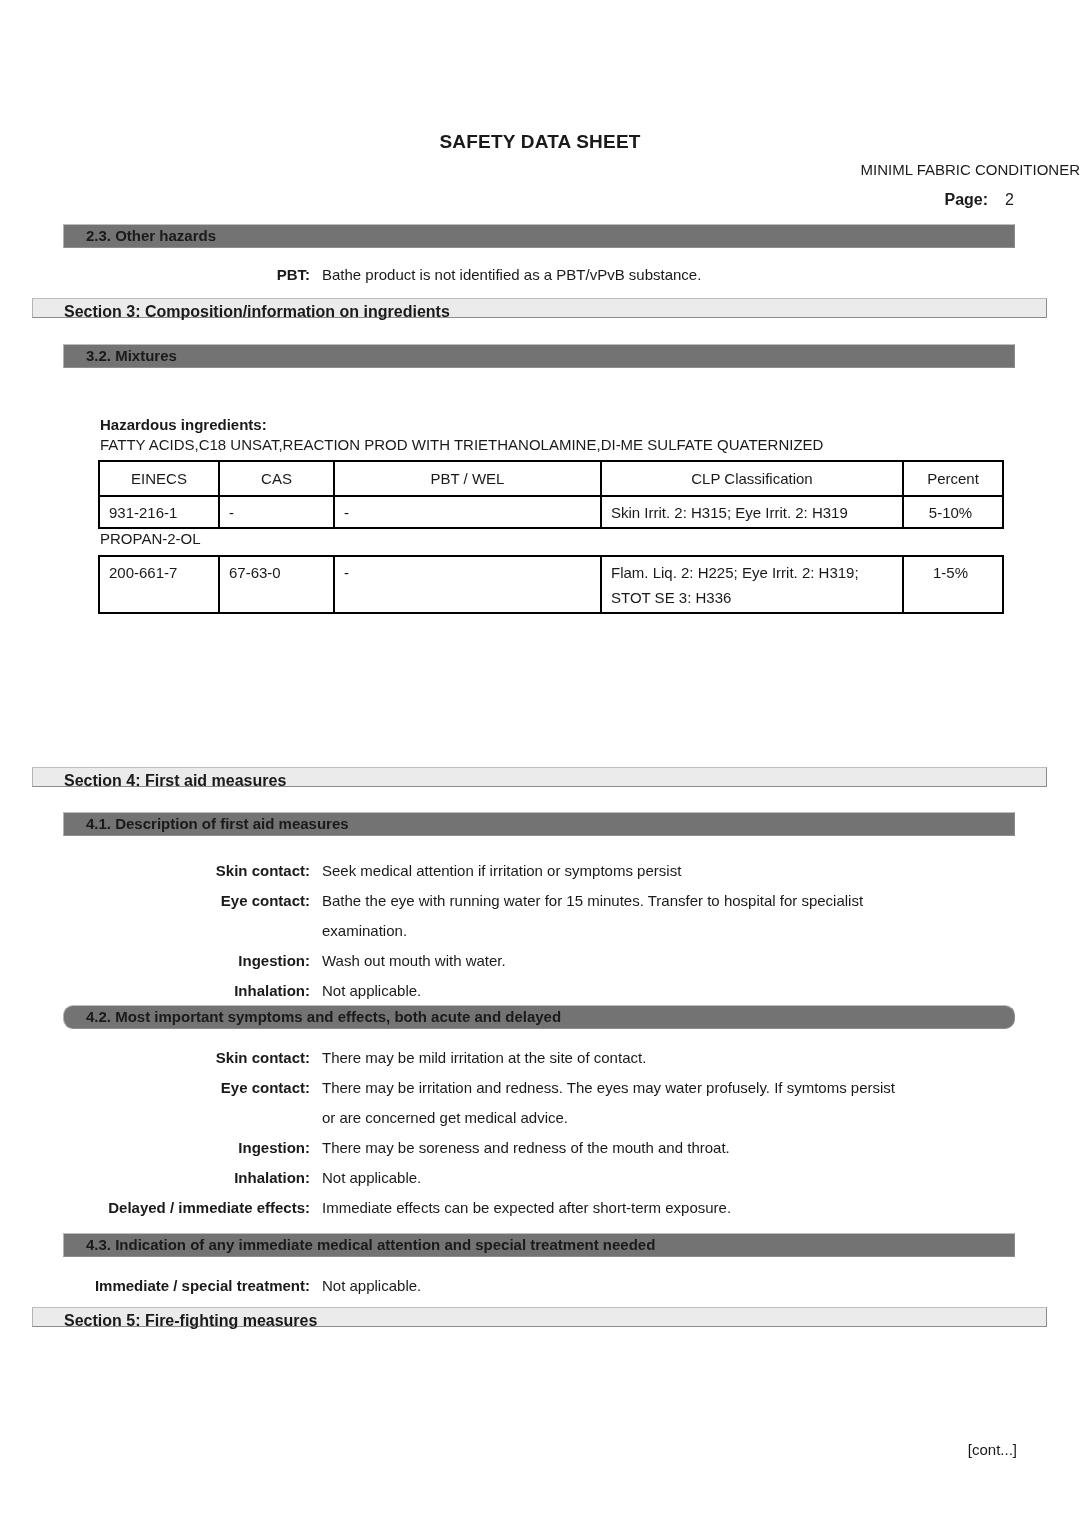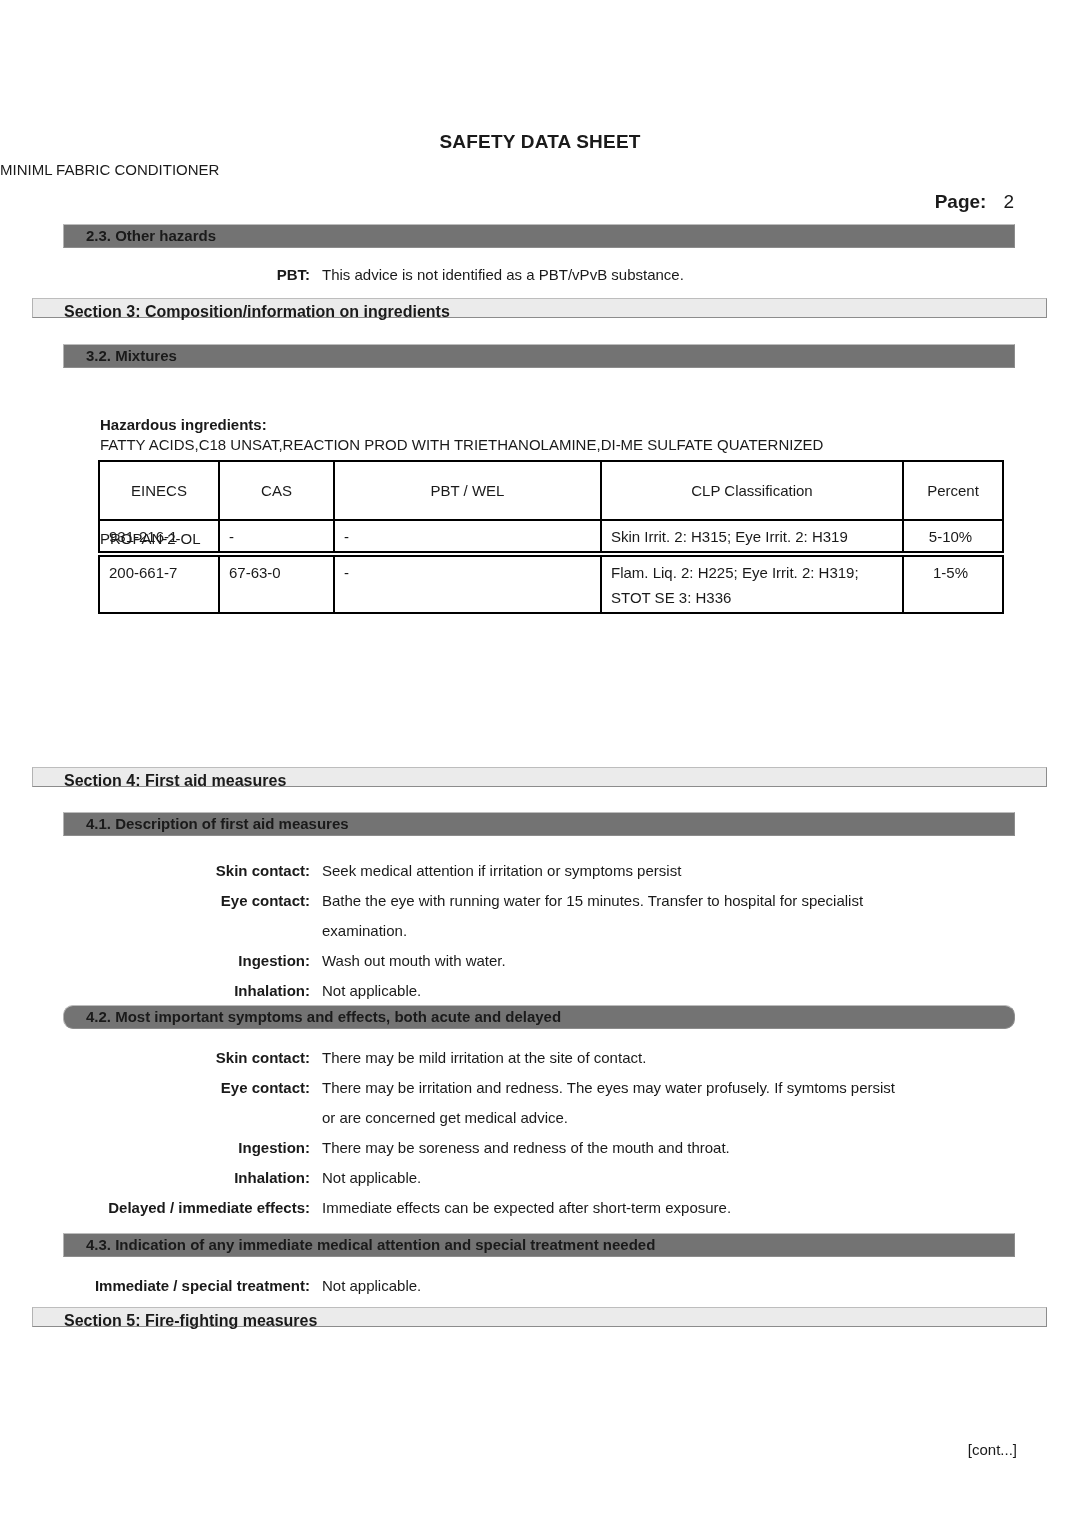--- a/index.html
+++ b/index.html
@@ -14,27 +14,27 @@
   }
   .doc-title {
     position: absolute;
     top: 131px; left: 0; width: 1080px;
     text-align: center;
     font-size: 19px; font-weight: 700; letter-spacing: 0.2px;
   }
   .doc-subtitle {
     position: absolute;
     top: 161px; left: 0; width: 1080px;
-    text-align: left;
+    text-align: right;
     font-size: 15px;
   }
   .page-line {
     position: absolute;
     top: 191px; right: 66px;
-    font-size: 19px;
+    font-size: 16px;
   }
   .page-line .plabel { font-weight: 700; margin-right: 17px; }
   .secbar {
     position: absolute;
     left: 32px; width: 1015px; height: 20px;
     box-sizing: border-box;
     background: #ebebeb;
     border: 1px solid #9a9a9a;
     border-color: #bdbdbd #8c8c8c #8c8c8c #b3b3b3;
     font-size: 16px; font-weight: 700;
@@ -72,21 +72,21 @@
     font-size: 15px;
   }
   .ingtable th, .ingtable td {
     border: 2px solid #000;
     overflow: hidden;
   }
   .ingtable th {
     font-weight: 400;
     text-align: center;
     height: 25px;
-    padding: 16px 4px;
+    padding: 4px 4px;
   }
   .ingtable td {
     vertical-align: top;
     text-align: left;
     padding: 3px 9px 2px 9px;
     line-height: 25px;
   }
   .ingtable td.center { text-align: center; padding-left: 2px; padding-right: 7px; }
   .ingtable td.h24 { height: 22px; }
   .ingtable td.h52 { height: 50px; }
@@ -108,21 +108,21 @@
   <div class="page-line">
     <span class="plabel">Page:</span><span>2</span>
   </div>
 
   <div class="subbar" style="top:224px;">
     <span>2.3. Other hazards</span>
   </div>
 
   <div class="kvrow" style="top:260px;">
     <span class="kvlabel">PBT:</span>
-    <span class="kvvalue">This advice is not identified as a PBT/vPvB substance.</span>
+    <span class="kvvalue">Bathe product is not identified as a PBT/vPvB substance.</span>
   </div>
 
   <div class="secbar" style="top:298px;">
     <span>Section 3: Composition/information on ingredients</span>
   </div>
 
   <div class="subbar" style="top:344px;">
     <span>3.2. Mixtures</span>
   </div>
 

